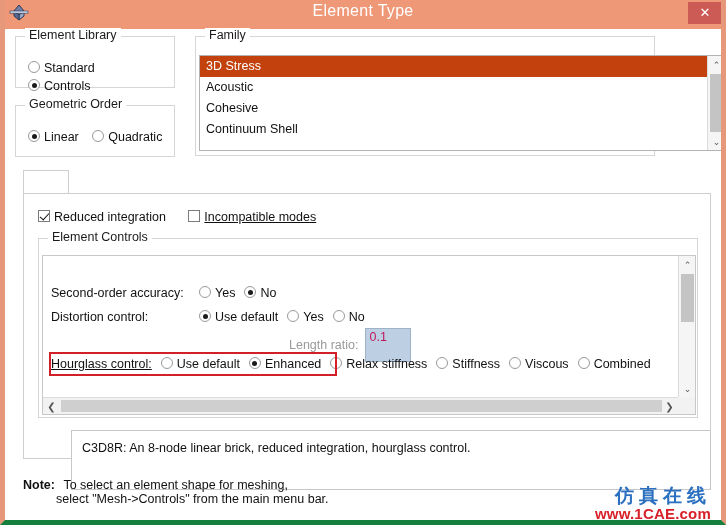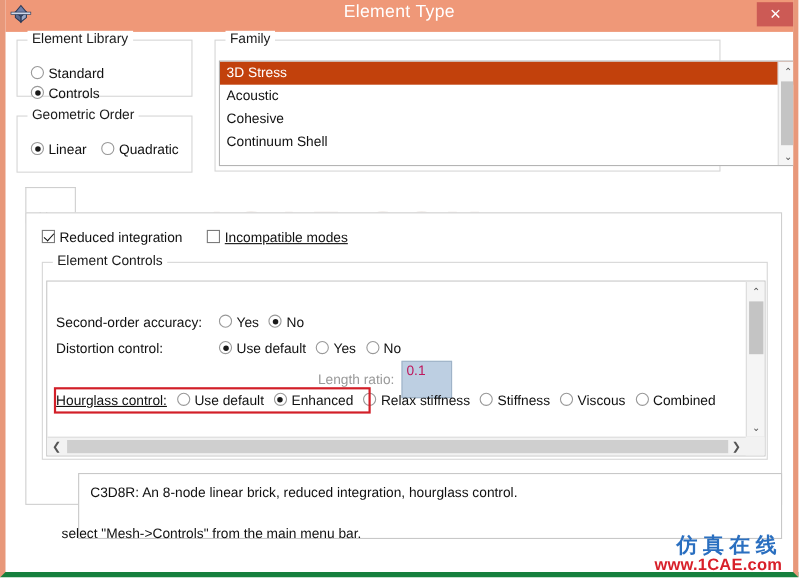--- a/index.html
+++ b/index.html
@@ -513,19 +513,23 @@
         <div class="corner-box"></div>
       </div>
     </div>
 
     <div id="desc-box">
       <div id="desc-text">C3D8R:  An 8-node linear brick, reduced integration, hourglass control.</div>
     </div>
   </div>
 
   <div id="note">
+    <div>
+      <b>Note:</b>
+      <span style="margin-left:5px;">To select an element shape for meshing,</span>
+    </div>
     <div class="note-line2">select "Mesh-&gt;Controls" from the main menu bar.</div>
   </div>
 
   <div class="wm-cn">仿真在线</div>
   <div class="wm-url">www.1CAE.com</div>
 
 </div>
 
 </body></html>

